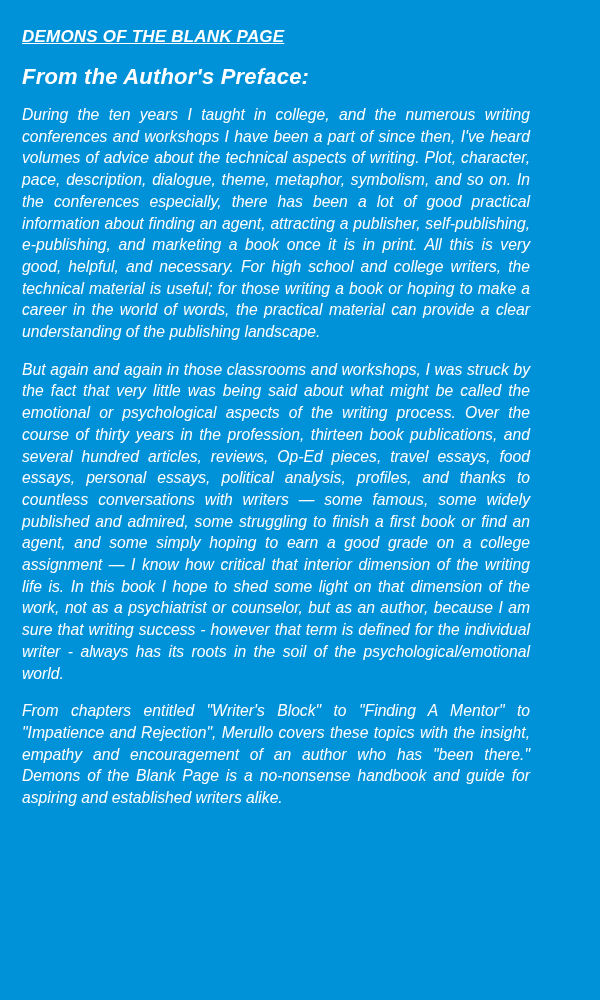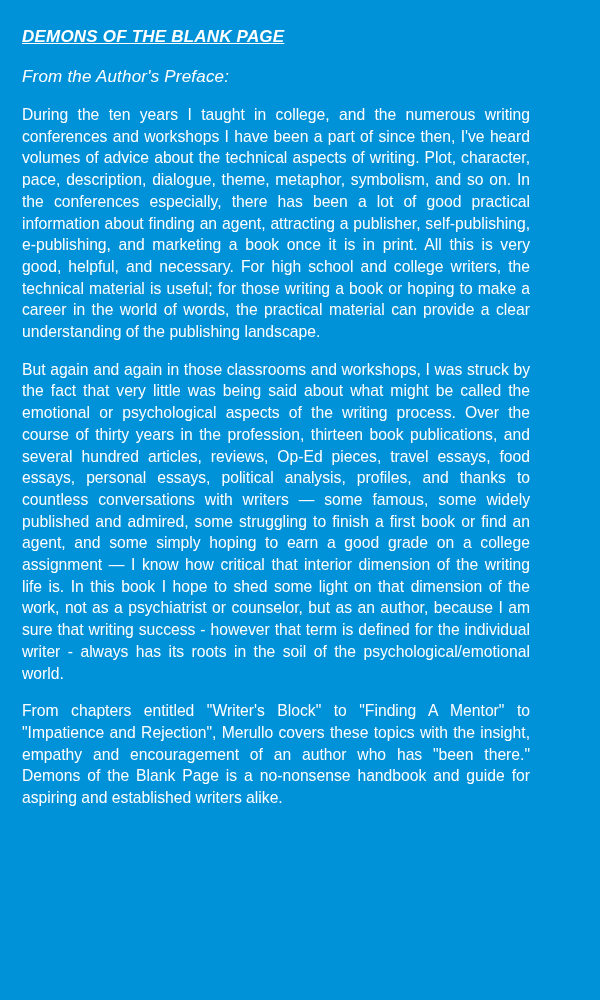--- a/index.html
+++ b/index.html
@@ -29,32 +29,33 @@
   .doc-title {
     font-size: 17px;
     font-weight: bold;
     font-style: italic;
     text-decoration: underline;
     line-height: 23px;
     margin: 0 0 17px 0;
     letter-spacing: 0.2px;
   }
   .doc-subtitle {
-    font-size: 17px;
-    font-weight: normal;
+    font-size: 22px;
+    font-weight: bold;
     font-style: italic;
     line-height: 23px;
     margin: 0 0 16px 0;
     letter-spacing: 0.2px;
   }
   .doc-paragraph {
     font-size: 15.7px;
     line-height: 21.7px;
     text-align: justify;
     margin: 4px 0 16px 0;
+    font-style: italic;
   }
 </style>
 </head>
 <body>
 
 <div class="page">
   <h1 class="doc-title">DEMONS OF THE BLANK PAGE</h1>
 
   <h2 class="doc-subtitle">From the Author's Preface:</h2>
 

